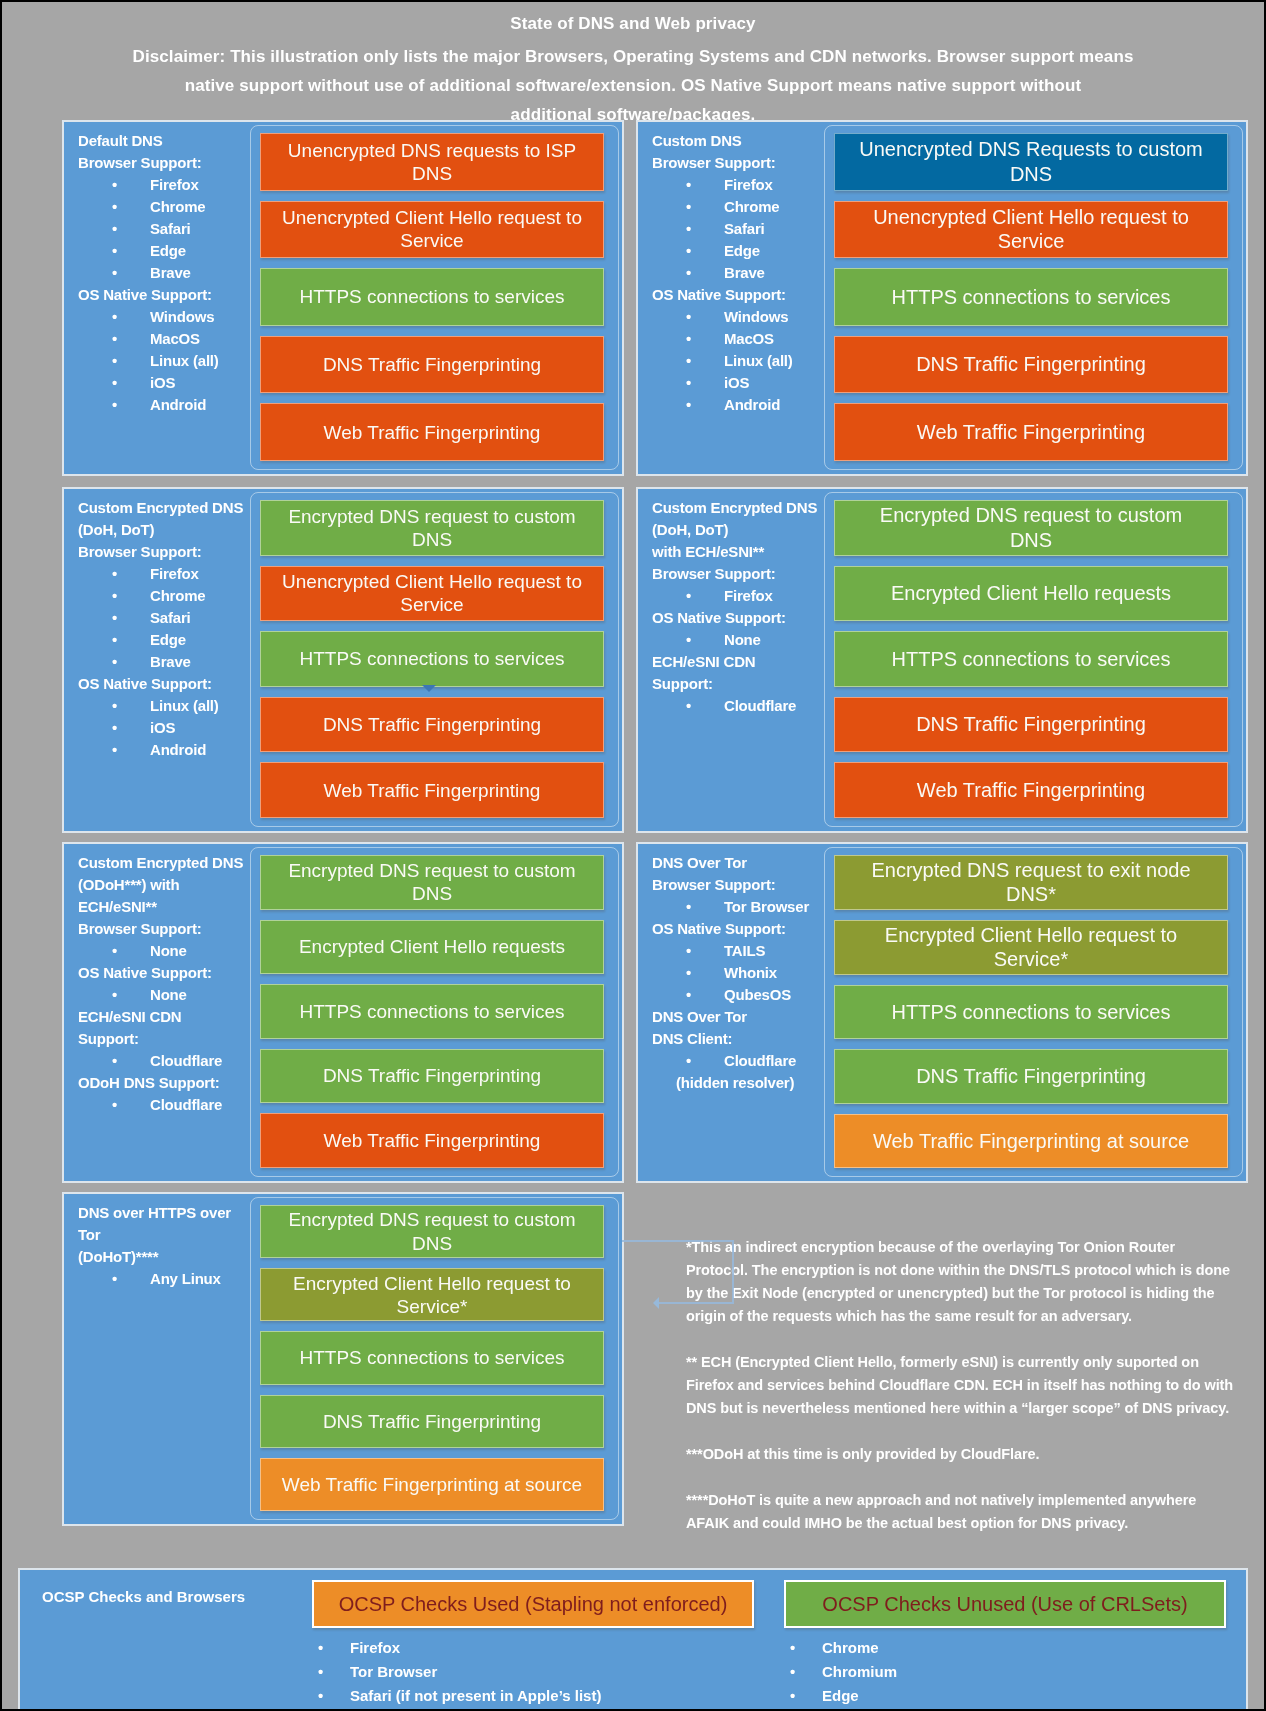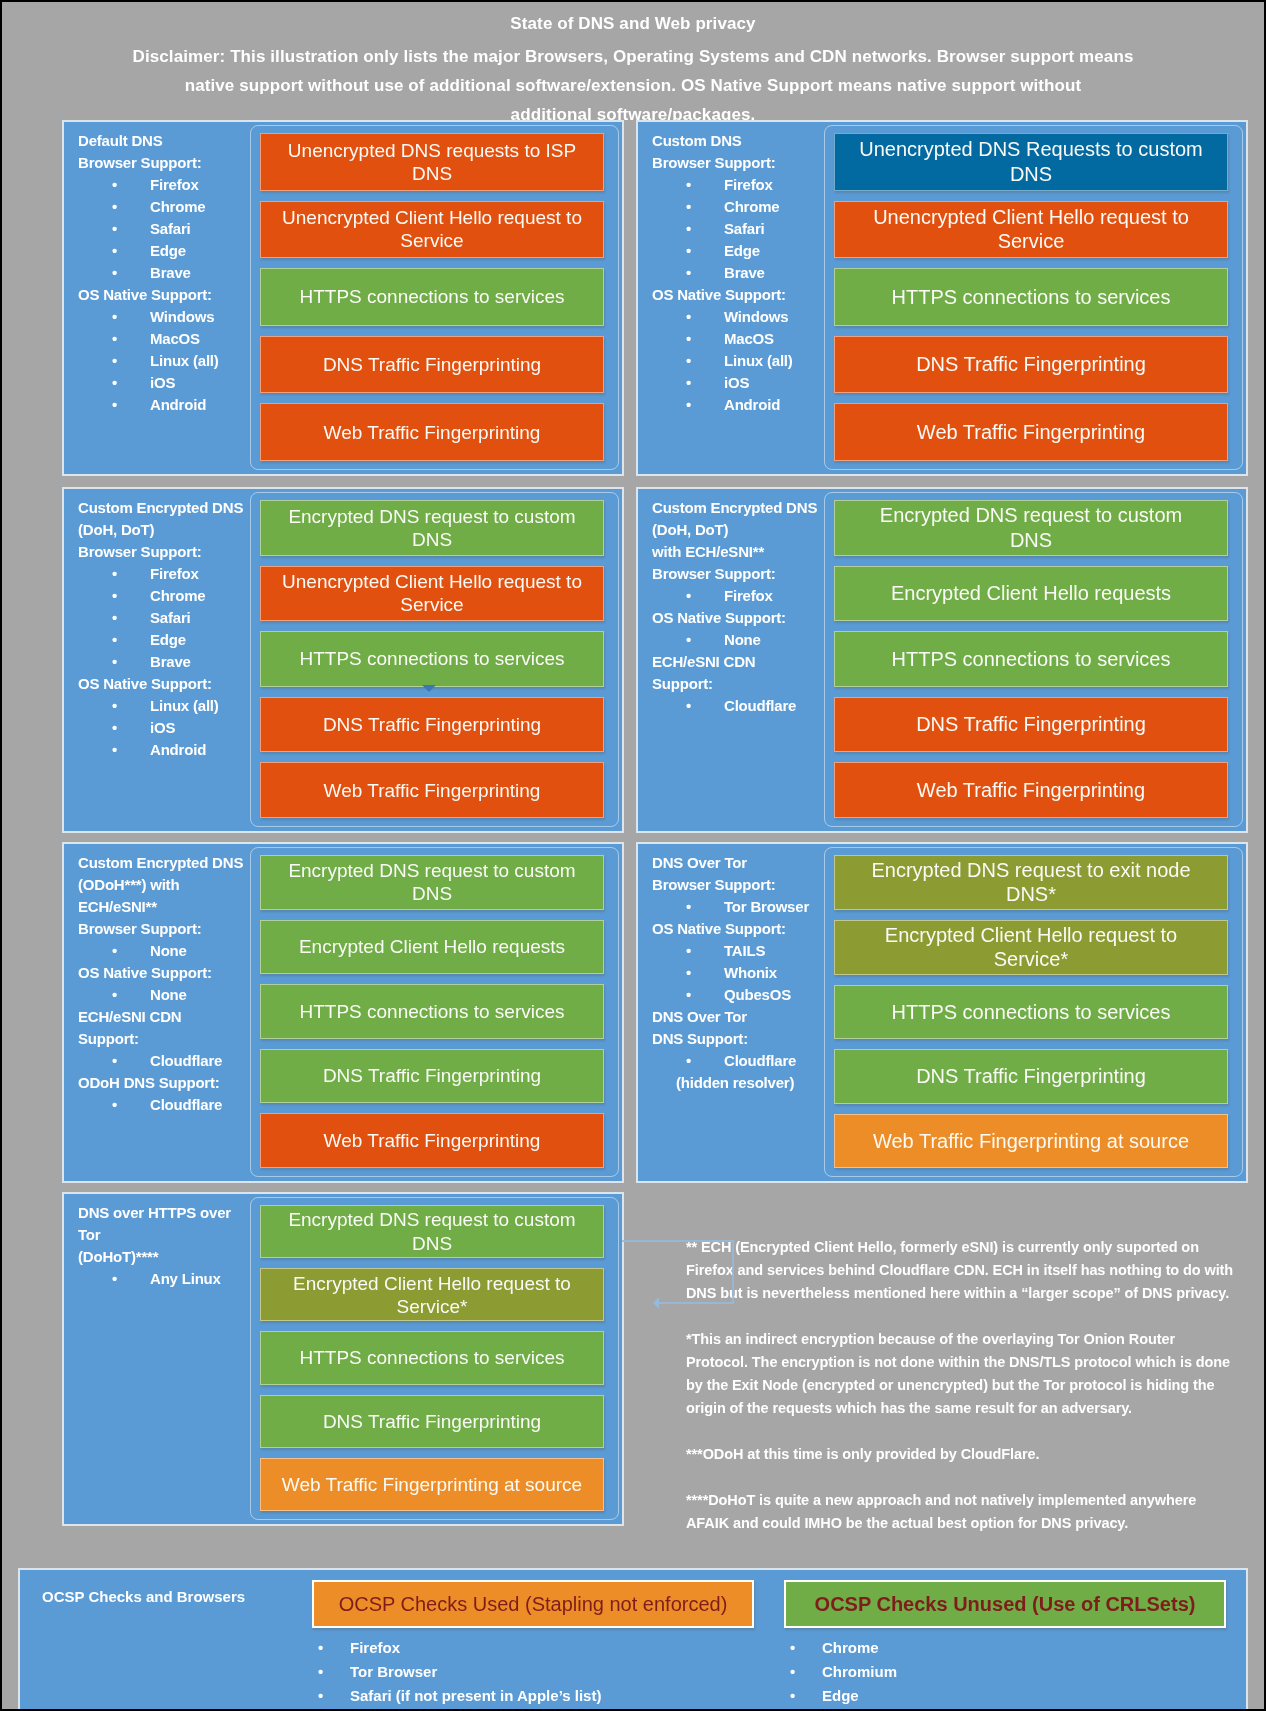--- a/index.html
+++ b/index.html
@@ -265,21 +265,21 @@
       <section class="panel">
           <div class="textcol">
             <div class="panel-title">DNS Over Tor</div>
             <div class="heading">Browser Support:</div>
             <div class="b-item"><span class="b-label">Tor Browser</span></div>
             <div class="heading">OS Native Support:</div>
             <div class="b-item"><span class="b-label">TAILS</span></div>
             <div class="b-item"><span class="b-label">Whonix</span></div>
             <div class="b-item"><span class="b-label">QubesOS</span></div>
             <div class="heading">DNS Over Tor</div>
-            <div class="heading">DNS Support:</div>
+            <div class="heading">DNS Client:</div>
             <div class="b-item"><span class="b-label">Cloudflare</span></div>
             <div class="note">(hidden resolver)</div>
           </div>
           <div class="bars">
             <div class="bar" style="background: rgb(140, 155, 50);">
               <span class="bar-label">Encrypted DNS request to exit node
 DNS*</span>
             </div>
             <div class="bar" style="background: rgb(140, 155, 50);">
               <span class="bar-label">Encrypted Client Hello request to
@@ -323,46 +323,46 @@
               <span class="bar-label">Web Traffic Fingerprinting at source</span>
             </div>
           </div>
         </section>
       <div class="footnotes">
         <div class="conn conn-h1"></div>
         <div class="conn conn-v"></div>
         <div class="conn conn-h2"></div>
         <div class="conn conn-arrow"></div>
         <div id="fn-mount">
-            <div class="footnote">** ECH (Encrypted Client Hello, formerly eSNI) is currently only suported on
-Firefox and services behind Cloudflare CDN. ECH in itself has nothing to do with
-DNS but is nevertheless mentioned here within a “larger scope” of DNS privacy.</div>
             <div class="footnote">*This an indirect encryption because of the overlaying Tor Onion Router
 Protocol. The encryption is not done within the DNS/TLS protocol which is done
 by the Exit Node (encrypted or unencrypted) but the Tor protocol is hiding the
 origin of the requests which has the same result for an adversary.</div>
+            <div class="footnote">** ECH (Encrypted Client Hello, formerly eSNI) is currently only suported on
+Firefox and services behind Cloudflare CDN. ECH in itself has nothing to do with
+DNS but is nevertheless mentioned here within a “larger scope” of DNS privacy.</div>
             <div class="footnote">***ODoH at this time is only provided by CloudFlare.</div>
             <div class="footnote">****DoHoT is quite a new approach and not natively implemented anywhere
 AFAIK and could IMHO be the actual best option for DNS privacy.</div>
           </div>
       </div>
     </div>
 
     <section class="ocsp">
       <div class="ocsp-label">OCSP Checks and Browsers</div>
       <div class="ocsp-group">
           <div class="ocsp-bar" style="background: rgb(237, 141, 39);">OCSP Checks Used (Stapling not enforced)</div>
           <div class="ocsp-list">
             <div class="b-item"><span class="b-label">Firefox</span></div>
             <div class="b-item"><span class="b-label">Tor Browser</span></div>
             <div class="b-item"><span class="b-label">Safari (if not present in Apple’s list)</span></div>
           </div>
         </div>
       <div class="ocsp-group">
-          <div class="ocsp-bar" style="background: rgb(112, 173, 71); font-weight: bold;">OCSP Checks Unused (Use of CRLSets)</div>
+          <div class="ocsp-bar" style="background: rgb(112, 173, 71);">OCSP Checks Unused (Use of CRLSets)</div>
           <div class="ocsp-list">
             <div class="b-item"><span class="b-label">Chrome</span></div>
             <div class="b-item"><span class="b-label">Chromium</span></div>
             <div class="b-item"><span class="b-label">Edge</span></div>
             <div class="b-item"></div>
           </div>
         </div>
     </section>
 
   </main>

